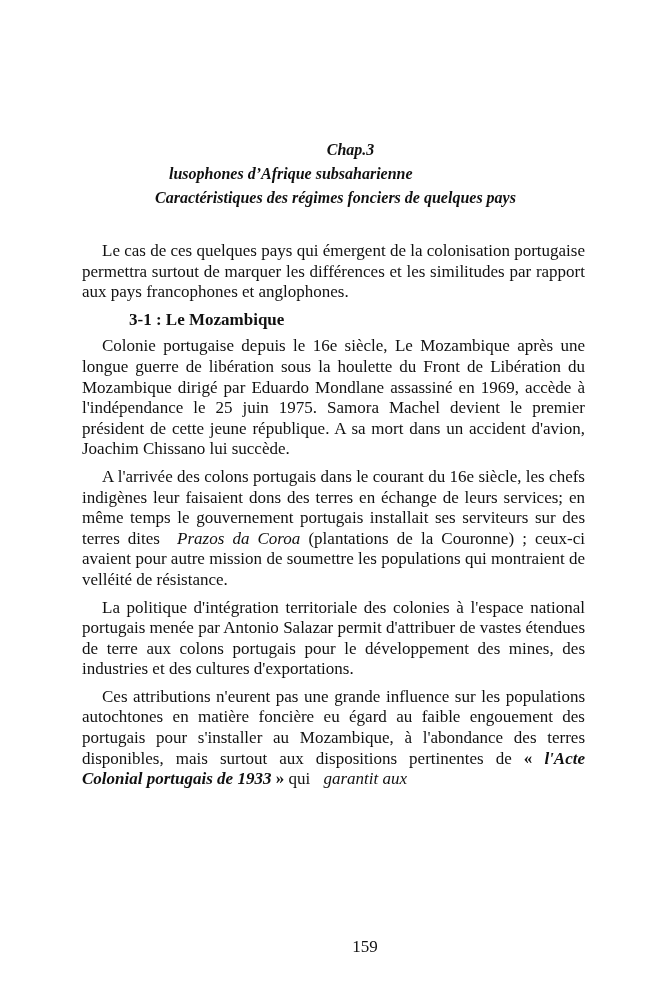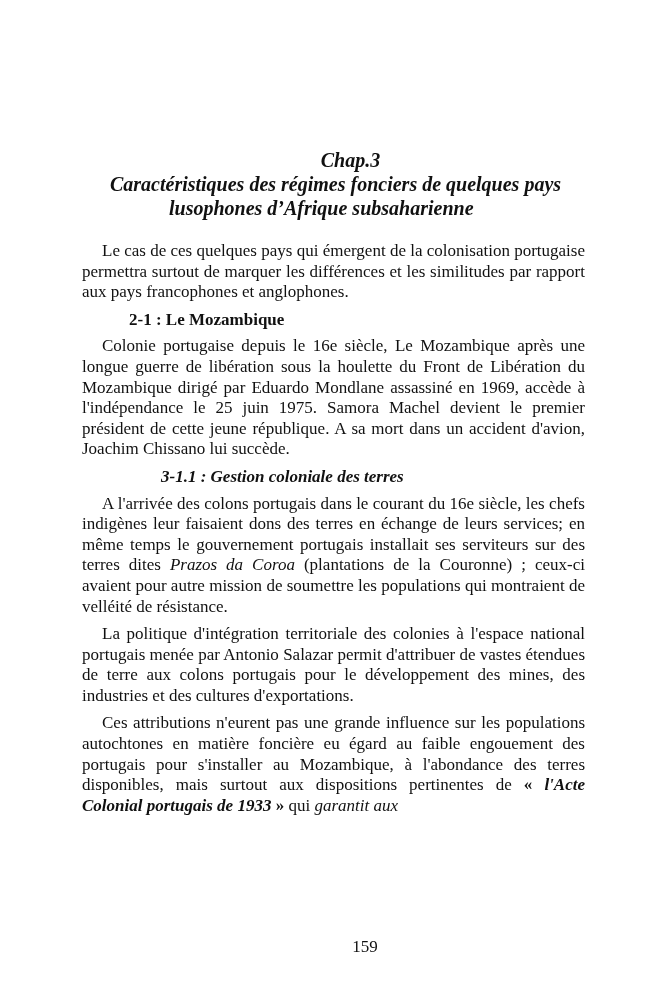--- a/index.html
+++ b/index.html
@@ -18,25 +18,25 @@
     .page {
       position: absolute;
       left: 74px;
       top: 0;
       width: 503px;
     }
     .chap-title {
       position: absolute;
       left: 0;
       width: 503px;
-      top: 148px;
+      top: 138px;
       text-align: center;
       font-weight: bold;
       font-style: italic;
-      font-size: 20px;
+      font-size: 16px;
       line-height: 24px;
     }
     .chap-title .line { display: block; }
     .chap-title .l1 { padding-left: 50px; }
     .chap-title .l2 { padding-left: 20px; }
     .chap-title .l3 { text-align: left; padding-left: 95px; }
 
     .body-text {
       position: absolute;
       left: 8px;
@@ -58,52 +58,51 @@
       padding-left: 47px;
     }
     h3.subsection {
       margin: 0 0 6px 0;
       font-size: 17px;
       line-height: 20.6px;
       font-weight: bold;
       font-style: italic;
       padding-left: 79px;
     }
-    .it { font-style: italic; }
+    .it { font-style: italic; margin-left: 9px; }
     .bi { font-style: italic; font-weight: bold; }
     .b { font-weight: bold; }
     .page-number {
       position: absolute;
       left: 0;
       width: 650px;
       top: 937px;
       text-align: center;
       font-size: 17px;
       font-family: "Liberation Serif", serif;
       margin-left: 40px;
     }
   </style>
 </head>
 <body>
 
 <div class="page">
 
   <div class="chap-title">
     <span class="line l1">Chap.3</span>
+    <span class="line l3">lusophones d’Afrique subsaharienne</span>
     <span class="line l2">Caractéristiques des régimes fonciers de quelques pays</span>
-    <span class="line l3">lusophones d’Afrique subsaharienne</span>
   </div>
 
   <div class="body-text">
     <p>Le cas de ces quelques pays qui émergent de la colonisation portugaise permettra surtout de marquer les différences et les similitudes par rapport aux pays francophones et anglophones.</p>
 
-    <h2 class="section">2-1 : Le Mozambique</h2>
+    <h2 class="section">3-1 : Le Mozambique</h2>
     <p>Colonie portugaise depuis le 16e siècle, Le Mozambique après une longue guerre de libération sous la houlette du Front de Libération du Mozambique dirigé par Eduardo Mondlane assassiné en 1969, accède à l'indépendance le 25 juin 1975. Samora Machel devient le premier président de cette jeune république. A sa mort dans un accident d'avion, Joachim Chissano lui succède.</p>
 
-    <h3 class="subsection">3-1.1 : Gestion coloniale des terres</h3>
 
     <p><span>A l'arrivée des colons portugais dans le courant du 16e siècle, les chefs indigènes leur faisaient dons des terres en échange de leurs services; en même temps le gouvernement portugais installait ses serviteurs sur des terres dites </span><span class="it">Prazos da Coroa</span><span> (plantations de la Couronne) ; ceux-ci avaient pour autre mission de soumettre les populations qui montraient de velléité de résistance.</span></p>
 
 
     <p>La politique d'intégration territoriale des colonies à l'espace national portugais menée par Antonio Salazar permit d'attribuer de vastes étendues de terre aux colons portugais pour le développement des mines, des industries et des cultures d'exportations.</p>
 
     <p><span>Ces attributions n'eurent pas une grande influence sur les populations autochtones en matière foncière eu égard au faible engouement des portugais pour s'installer au Mozambique, à l'abondance des terres disponibles, mais surtout aux dispositions pertinentes de </span><span class="b">« </span><span class="bi">l'Acte Colonial portugais de 1933</span><span class="b"> »</span><span> qui </span><span class="it">garantit aux</span></p>
   </div>
 </div>
 

